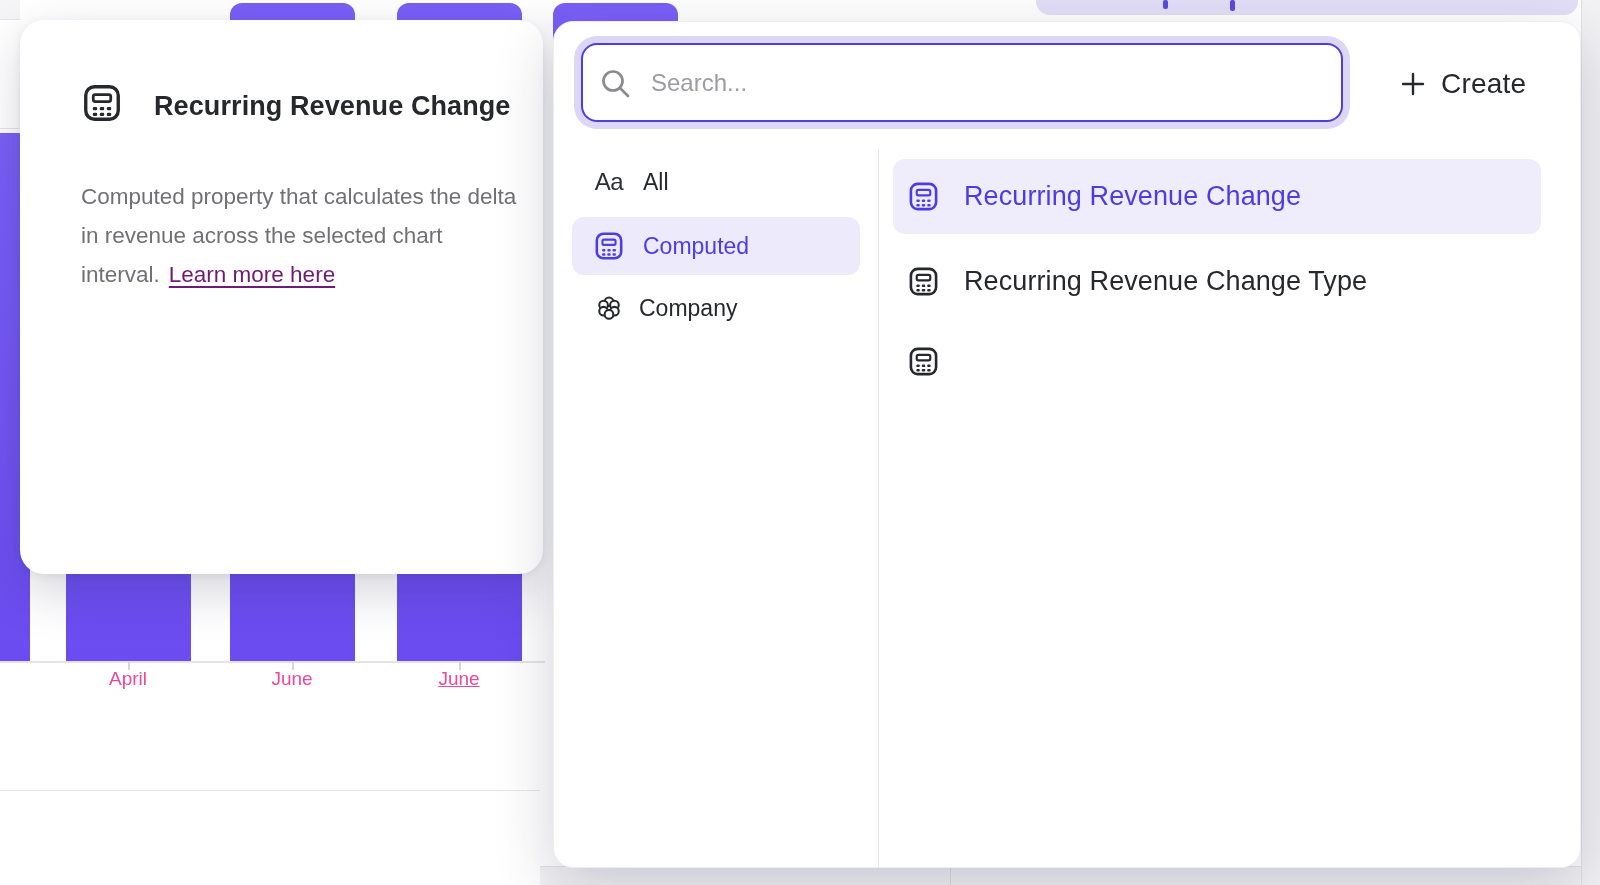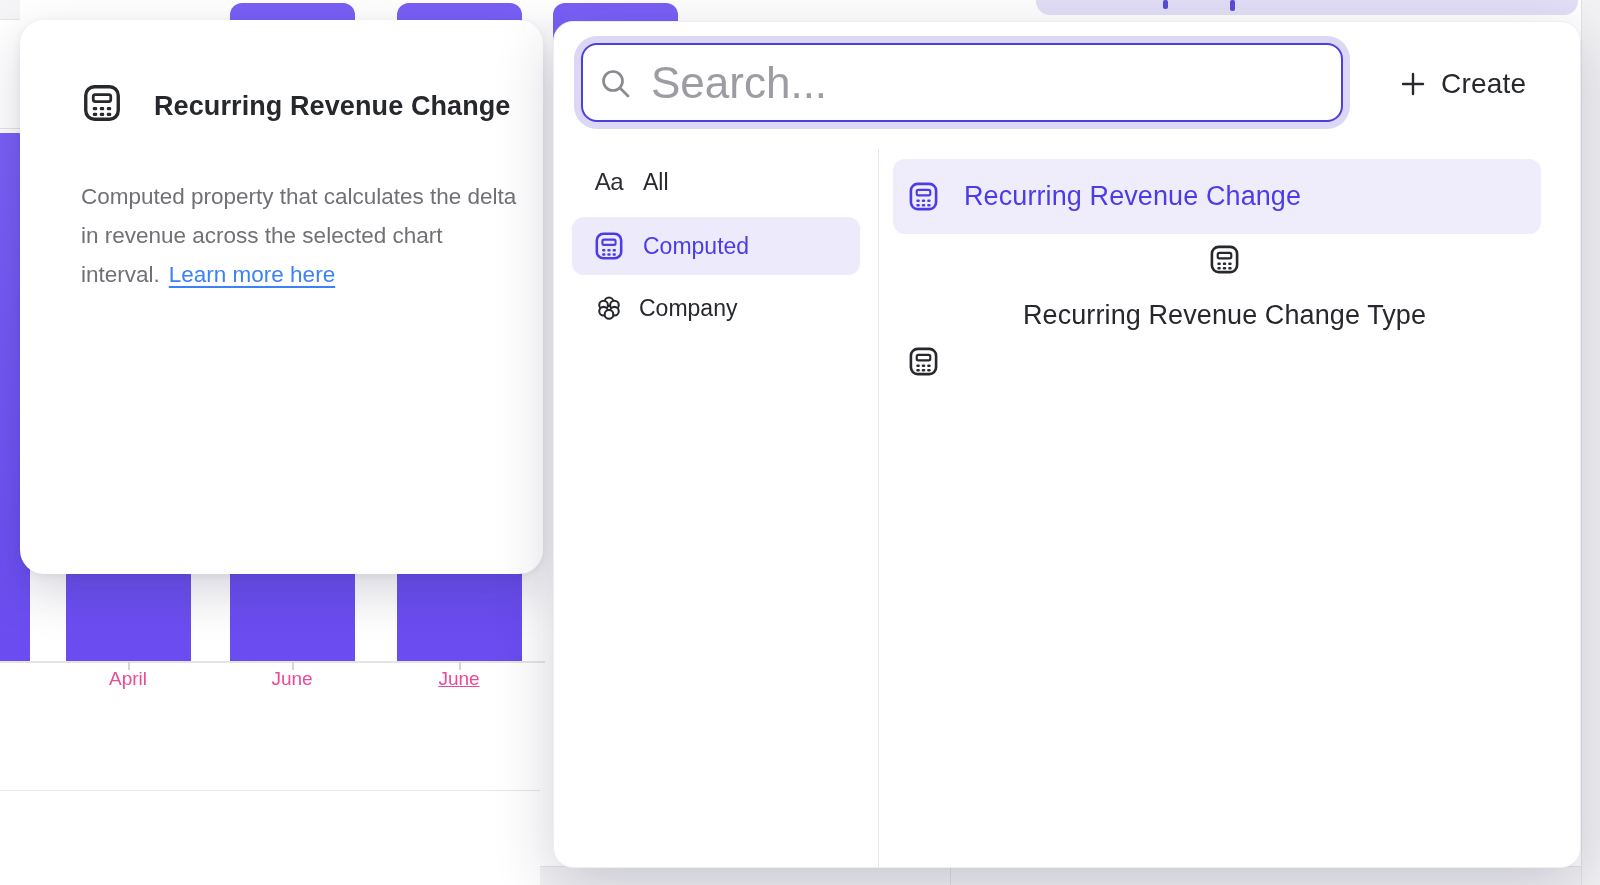--- a/index.html
+++ b/index.html
@@ -31,30 +31,30 @@
   .tick.t1 { left:128px; } .tick.t2 { left:292px; } .tick.t3 { left:459px; }
   .month { position:absolute; top:668px; width:140px; text-align:center; font-size:19px; color:#ec4899; z-index:1; }
   .month.m1 { left:58px; } .month.m2 { left:222px; } .month.m3 { left:389px;text-decoration:underline; }
 
   
   .tooltip-card { position:absolute; left:20px; top:20px; width:523px; height:554px; background:#ffffff;
     border-radius:24px; box-shadow:0 18px 50px rgba(28,28,64,.18), 0 2px 8px rgba(28,28,64,.07); z-index:10; }
   .tooltip-card .calc-icon-lg { position:absolute; left:62px; top:63px; width:40px; height:40px; color:#26282d; }
   .tooltip-title { position:absolute; left:134px; top:71px; font-size:27px; font-weight:700; color:#26282d; letter-spacing:.1px; }
   .tooltip-desc { position:absolute; left:61px; top:157px; width:452px; font-size:22.5px; line-height:39px; color:#707076; }
-  .tooltip-desc a { color:#3b82f6; text-decoration:underline; text-underline-offset:4px; margin-left:9px; }
+  .tooltip-desc a { color:#701a75; text-decoration:underline; text-underline-offset:4px; margin-left:9px; }
 
   
   .dropdown { position:absolute; left:553px; top:21px; width:1028px; height:847px; background:#ffffff;
     border:1px solid #ededf2; border-radius:20px; box-shadow:0 18px 60px rgba(28,28,64,.20); z-index:20; }
   .search-box { position:absolute; left:27px; top:21px; width:762px; height:79px; background:#ffffff;
     border:2.5px solid #4d3fdb; border-radius:16px; box-shadow:0 0 0 7px #dcd7f7; }
   .search-box .search-glyph { position:absolute; left:17px; top:23px; width:32px; height:32px; color:#8a8a90; }
   .search-box input { position:absolute; left:0; top:0; width:100%; height:100%; border:none; outline:none; background:transparent;
-    padding:0 20px 0 68px; font-family:"Liberation Sans", sans-serif; font-size:44px; color:#26282d; }
+    padding:0 20px 0 68px; font-family:"Liberation Sans", sans-serif; font-size:24px; color:#26282d; }
   .search-box input::placeholder { color:#9c9ca2; }
   .create-btn { position:absolute; left:846px; top:38px; width:170px; height:48px; display:flex; align-items:center; gap:15px;
     background:none; border:none; cursor:pointer; font-family:"Liberation Sans", sans-serif; }
   .create-btn .plus-glyph { width:26px; height:26px; color:#26282d; }
   .create-btn .create-label { font-size:28px; color:#26282d; font-weight:500; letter-spacing:.2px; }
 
   .v-divider { position:absolute; left:324px; top:127px; width:1px; height:719px; background:#e7e7eb; }
 
   .filter-item { position:absolute; left:18px; width:288px; height:58px; display:flex; align-items:center; gap:19px;
     padding-left:22px; border-radius:12px; cursor:pointer; color:#26282d; }
@@ -62,21 +62,21 @@
   .filter-item.f-computed { top:195px; background:#edeafb; color:#4b3ce8; }
   .filter-item.f-company  { top:257px;gap:15px; }
   .filter-item.f-cohorts  { top:319px; }
   .filter-item .f-label { font-size:23px; }
   .filter-item .f-icon { width:30px; height:30px; flex:0 0 30px; display:flex; align-items:center; justify-content:center; }
   .aa-glyph { font-size:24px; font-weight:500; color:#2c2e33; letter-spacing:-.5px; }
 
   .result-row { position:absolute; left:339px; width:648px; height:75px; display:flex; align-items:center; gap:25px;
     padding-left:15px; border-radius:12px; cursor:pointer; color:#26282d; }
   .result-row.r1 { top:137px; background:#efecfc; color:#4b3ce8; }
-  .result-row.r2 { top:222px;flex-direction:column; }
+  .result-row.r2 { top:222px; }
   .result-row.r3 { top:302px; }
   .result-row .r-icon { width:31px; height:31px; flex:0 0 31px; }
   .result-row .r-label { font-size:27px; letter-spacing:.1px; }
   .result-row.r1 .r-label { font-weight:500; }
 
   svg { display:block; width:100%; height:100%; }
 </style>
 </head>
 <body>
 

